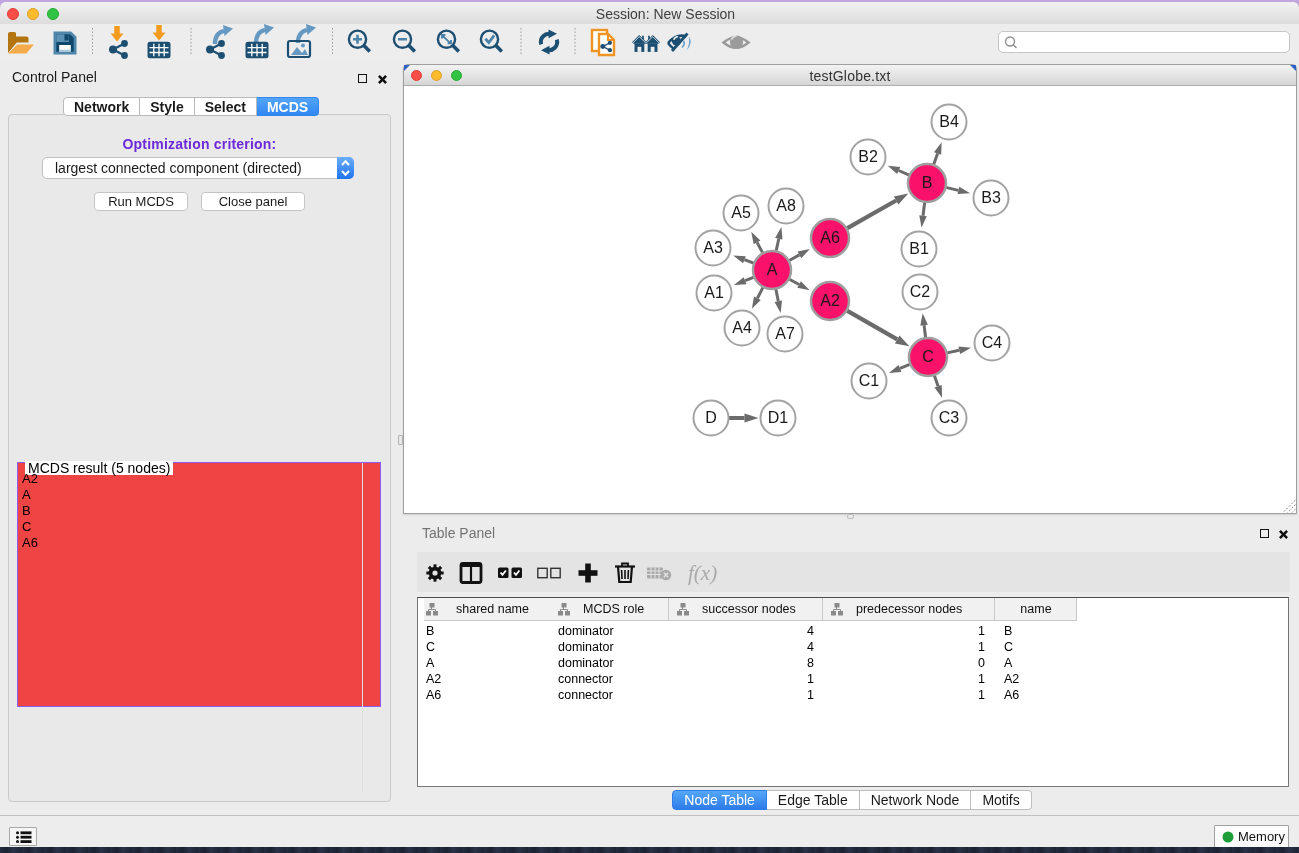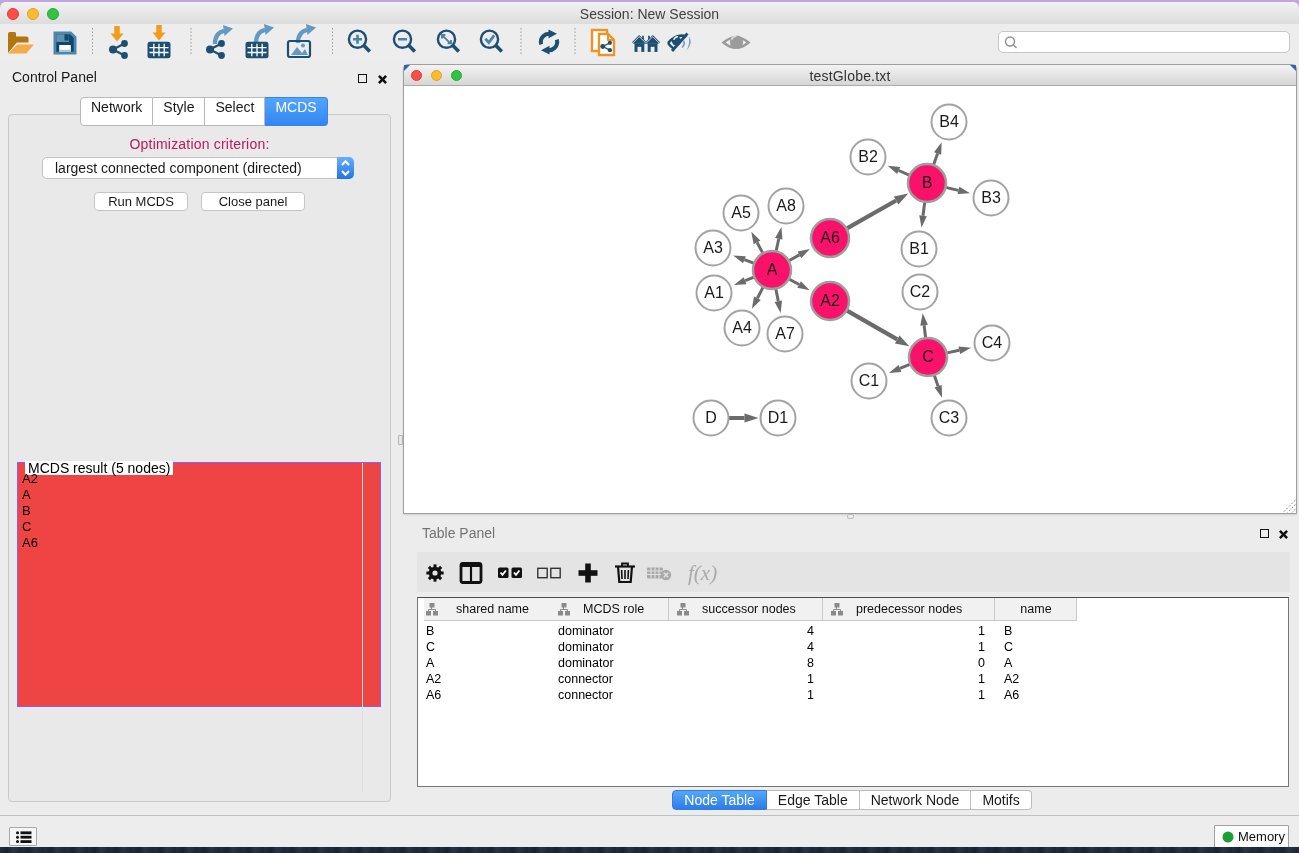--- a/index.html
+++ b/index.html
@@ -1,37 +1,37 @@
 <!DOCTYPE html>
 <html><head><meta charset="utf-8">
 <style>
 * { margin:0; padding:0; box-sizing:border-box; }
 html,body { width:1299px; height:853px; overflow:hidden; }
 body { font-family:"Liberation Sans", sans-serif; background:#1e2737; position:relative; }
 #deskBottom { left:0; top:847px; width:1299px; height:6px; background:repeating-linear-gradient(90deg,#232d3f 0px,#1a2232 7px,#2a3347 13px,#1c2535 22px); }
 .abs { position:absolute; }
 #deskTop { left:0; top:0; width:1299px; height:6px; background:#c2a5df; }
 #win { left:0; top:2px; width:1299px; height:845px; background:#ececec; border-radius:6px 6px 0 0; overflow:hidden; }
-#titlebar { left:0; top:0; width:1299px; height:23px; background:linear-gradient(#f2f2f2,#dcdcdc); border-bottom:1px solid #a9a9a9; border-radius:6px 6px 0 0; }
+#titlebar { left:0; top:0; width:1299px; height:23px; background:linear-gradient(#f2f2f2,#dcdcdc); border-bottom:1px solid #a9a9a9; border-radius:6px 6px 0 0;padding-left:16px; }
 #titlebar .tl { top:6px; width:12px; height:12px; border-radius:50%; }
 #title { width:100%; text-align:center; top:4px; font-size:14px; color:#404040; }
 #toolbar { left:0; top:22px; width:1299px; height:36px; background:#ededed; }
 #searchbox { left:998px; top:7px; width:292px; height:22px; background:#fff; border:1px solid #c6c6c6; border-radius:5px; }
 #main { left:0; top:59px; width:1299px; height:754px; background:#ececec; }
 
 #cpanel { left:0; top:0; width:399px; height:754px; }
 #cpHead { left:12px; top:8px; font-size:14px; color:#1a1a1a; }
 .wbtn { top:12px; font-weight:bold; color:#111; font-size:12px; }
-#cpTabs { left:80px; top:36px; height:29px; display:flex; }
+#cpTabs { left:63px; top:36px; height:19px; display:flex;font-weight:bold; }
 .tab { padding:0 10px; line-height:18px; font-size:14px; background:#fff; border:1px solid #b9b9b9; border-left:none; color:#1a1a1a; }
 .tab:first-child { border-left:1px solid #b9b9b9; border-radius:4px 0 0 4px; }
 .tab:last-child { border-radius:0 4px 4px 0; }
 .tab.on { background:linear-gradient(#53a5fb,#3286f2); border-color:#3286f2; color:#fff; }
 #cpBox { left:8px; top:53px; width:383px; height:688px; background:#e9e9e9; border:1px solid #c9c9c9; border-radius:4px; }
-#optLabel { left:0; top:75px; width:100%; text-align:center; font-size:14px; letter-spacing:0.2px; color:#be185d; }
+#optLabel { left:0; top:75px; width:100%; text-align:center; font-size:14px; letter-spacing:0.2px; color:#6d28d9;font-weight:bold; }
 #dropdown { left:42px; top:96px; width:312px; height:22px; background:#fff; border:1px solid #c2c2c2; border-radius:5px; font-size:14px; color:#1a1a1a; line-height:20px; padding-left:12px; }
 #dropStep { right:-1px; top:-1px; width:17px; height:22px; background:linear-gradient(#6aaefb,#2173ee); border-radius:0 5px 5px 0; }
 .btn { top:131px; height:19px; background:#fff; border:1px solid #c5c5c5; border-radius:4px; font-size:13px; color:#1a1a1a; text-align:center; line-height:17px; }
 #mcdsBox { left:17px; top:401px; width:364px; height:245px; background:#ef4444; border:1px solid #8b5cf6; }
 #mcdsTitle { left:7px; top:-2px; background:#fff; padding:0 3px; font-size:14px; line-height:14px; color:#000; }
 #mcdsList { left:4px; top:8px; font-size:13px; color:#000; line-height:16px; }
 #mcdsSb { right:17px; top:0; width:1px; height:329px; background:#e0e0e0; }
 
 #nwin { left:403px; top:3px; width:894px; height:450px; background:#fff; border:1px solid #9f9f9f; border-radius:5px 5px 0 0; box-shadow:0 1px 2px rgba(0,0,0,.12);}
 #ntitle { left:0; top:0; width:892px; height:21px; background:linear-gradient(#f3f3f3,#d6d6d6); border-bottom:1px solid #ababab; border-radius:5px 5px 0 0; }

